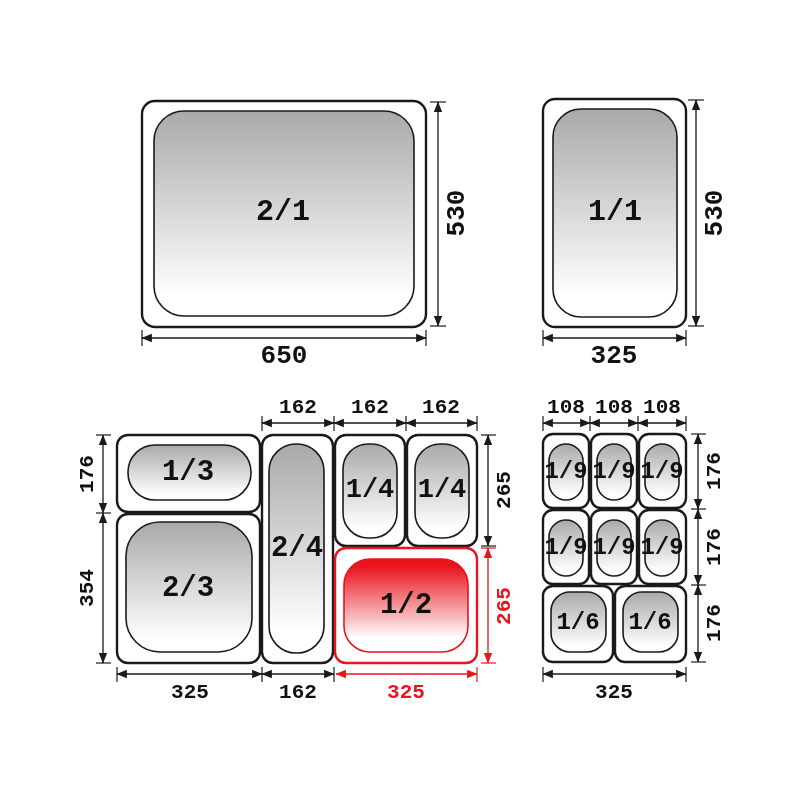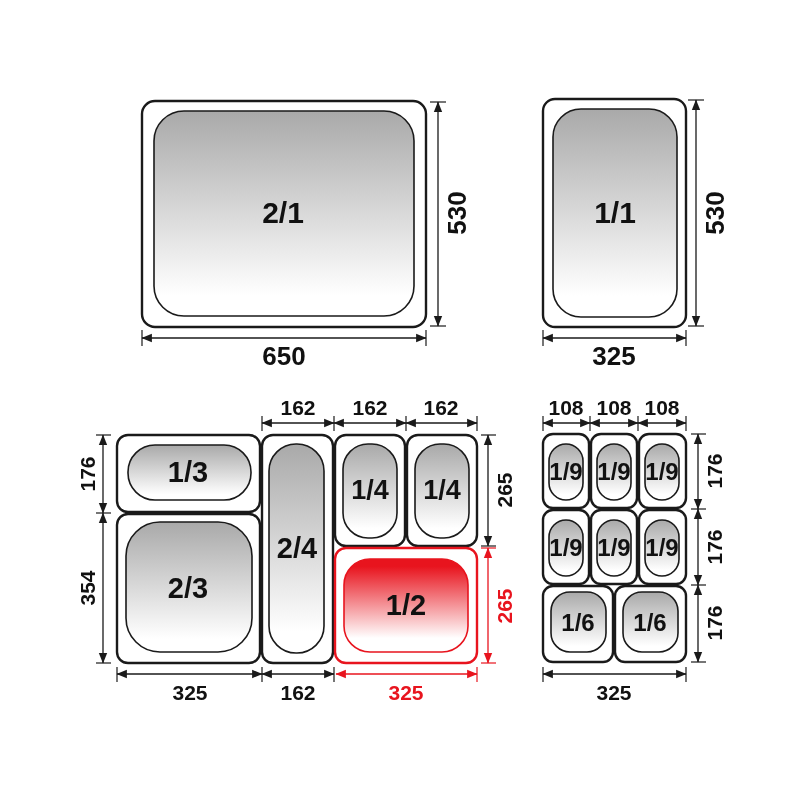--- a/index.html
+++ b/index.html
@@ -4,21 +4,21 @@
 <style>
   :root{
     --ink:#1a1a1a;
     --highlight:#e8141e;
     --pan-gray:#a9a9a9;
     --background:#ffffff;
   }
   html,body{margin:0;padding:0;background:var(--background);}
   .stage{
     width:800px;height:800px;background:var(--background);
-    font-family:Liberation Sans, sans-serif;
+    font-family:Liberation Mono, monospace;
     position:relative;overflow:hidden;
   }
   svg{display:block;}
   
   .pan-outer{fill:#ffffff;stroke:var(--ink);stroke-width:2.4;}
   .pan-inner{fill:url(#gradGray);stroke:var(--ink);stroke-width:1.6;}
   .pan-outer.red{stroke:var(--highlight);}
   .pan-inner.red{fill:url(#gradRed);stroke:var(--highlight);}
   
   .lbl{fill:#111;font-weight:700;text-anchor:middle;dominant-baseline:central;}

